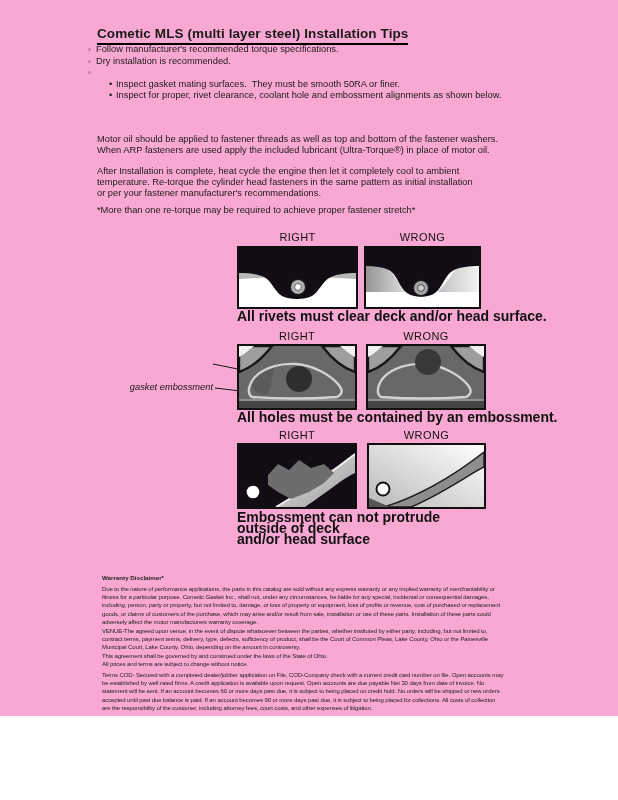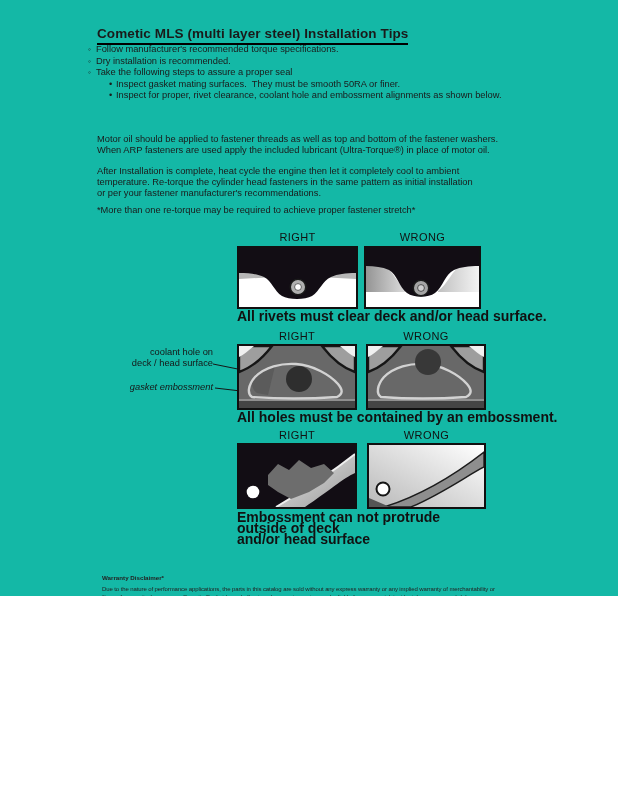--- a/index.html
+++ b/index.html
@@ -1,17 +1,17 @@
 <!DOCTYPE html>
 <html><head>
 <meta charset="utf-8">
 <style>
   html,body{margin:0;padding:0;background:#ffffff;}
   .page{
-    position:relative;width:618px;height:596px;background:#14b8a6;overflow:hidden;
+    position:relative;width:618px;height:716px;background:#f9a8d4;overflow:hidden;
     font-family:"Liberation Sans","DejaVu Sans",sans-serif;color:#1a1a1a;
   }
   .abs{position:absolute;}
   .pre{white-space:pre-wrap;}
   .preline{white-space:pre-line;}
 
   .title{
     left:97px;top:26px;font-size:13.5px;font-weight:bold;
     border-bottom:2px solid #000;padding-bottom:2px;letter-spacing:0.1px;
   }
@@ -47,21 +47,20 @@
     <div class="b-row lvl1">
       <span class="b-marker">◦</span>
       <span class="pre">Follow manufacturer's recommended torque specifications.</span>
     </div>
     <div class="b-row lvl1">
       <span class="b-marker">◦</span>
       <span class="pre">Dry installation is recommended.</span>
     </div>
     <div class="b-row lvl1">
       <span class="b-marker">◦</span>
-      <span class="pre">Take the following steps to assure a proper seal</span>
     </div>
     <div class="b-row lvl2">
       <span class="b-marker">•</span>
       <span class="pre">Inspect gasket mating surfaces.  They must be smooth 50RA or finer.</span>
     </div>
     <div class="b-row lvl2">
       <span class="b-marker">•</span>
       <span class="pre">Inspect for proper, rivet clearance, coolant hole and embossment alignments as shown below.</span>
     </div>
   </div>
@@ -104,22 +103,20 @@
       <path d="M0,0 H113 V18 C102,18 95,19 88,22 C79,26 77,39 69,45 C62,50 48,50 41,45 C33,39 31,26 23,22 C16,19 9,18 0,18 Z" fill="#120d14"></path>
       <circle cx="55" cy="40" r="7.8" fill="#a5a5a5" stroke="#1a1a1a" stroke-width="1.6"></circle>
       <circle cx="55" cy="40" r="3.4" fill="#cfcfcf" stroke="#333333" stroke-width="0.8"></circle>
     </svg>
   </div>
   <div class="abs dg-caption pre" style="left:237px;top:311px;">All rivets must clear deck and/or head surface.</div>
 
   <div class="abs dg-label" style="left:237px;top:330px;width:120px;">RIGHT</div>
   <div class="abs dg-label" style="left:366px;top:330px;width:120px;">WRONG</div>
 
-  <div class="abs annot preline" style="left:88px;top:347px;width:125px;">coolant hole on
-deck / head surface</div>
   <div class="abs annot preline" style="left:88px;top:382px;width:125px;font-style:italic;">gasket embossment</div>
   <svg class="abs" style="left:205px;top:358px;" width="95" height="40">
     <line x1="8" y1="6" x2="82" y2="21" stroke="#161616" stroke-width="1"></line>
     <line x1="10" y1="30" x2="53" y2="35" stroke="#161616" stroke-width="1"></line>
   </svg>
 
   <div class="abs dg-box" style="left:237px;top:344px;width:120px;height:66px;">
     <svg viewBox="0 0 116 62" preserveAspectRatio="none">
       <rect width="116" height="62" fill="#686868"></rect>
       <path d="M0,0 H33 C23,13 12,22 0,26 Z" fill="#9e9e9e" stroke="#161616" stroke-width="2.4"></path>

